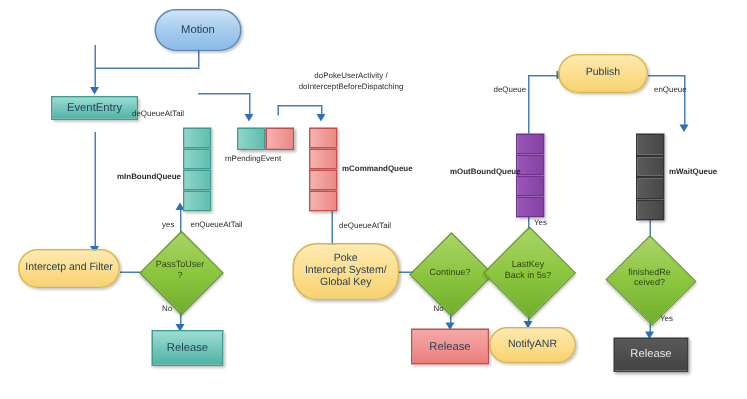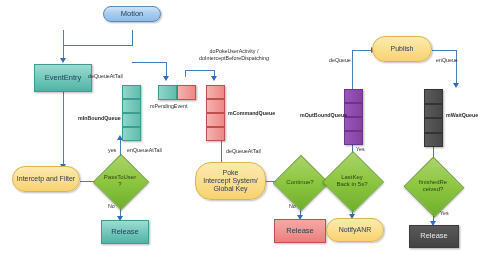--- a/index.html
+++ b/index.html
@@ -124,25 +124,25 @@
   <div class="ln lnv" style="left:456px;top:50px;height:34px;"></div>
   <div class="arw arw-d" style="left:453px;top:83px;"></div>
 
   <div class="ln lnv" style="left:433px;top:146px;height:19px;"></div>
   <div class="arw arw-d" style="left:430px;top:164px;"></div>
 
   <div class="ln lnv" style="left:433px;top:203px;height:19px;"></div>
   <div class="arw arw-d" style="left:430px;top:221px;"></div>
 
 
-  <div class="node term" style="left:103px;top:6px;width:58px;height:16px;">
+  <div class="node term" style="left:103px;top:6px;width:58px;height:28px;">
     <span>Motion</span>
   </div>
 
-  <div class="node teal" style="left:34px;top:64px;width:58px;height:28px;text-align:right;">
+  <div class="node teal" style="left:34px;top:64px;width:58px;height:16px;text-align:right;">
     <span>EventEntry</span>
   </div>
 
   <div class="node yel" style="left:12px;top:166px;width:68px;height:26px;">
     <span>Intercetp and Filter</span>
   </div>
 
   <div class="node dia" style="left:101px;top:162px;width:38px;height:38px;">
     <span class="dshape"></span>
     <span class="dtext">PassToUser<br>?</span>

